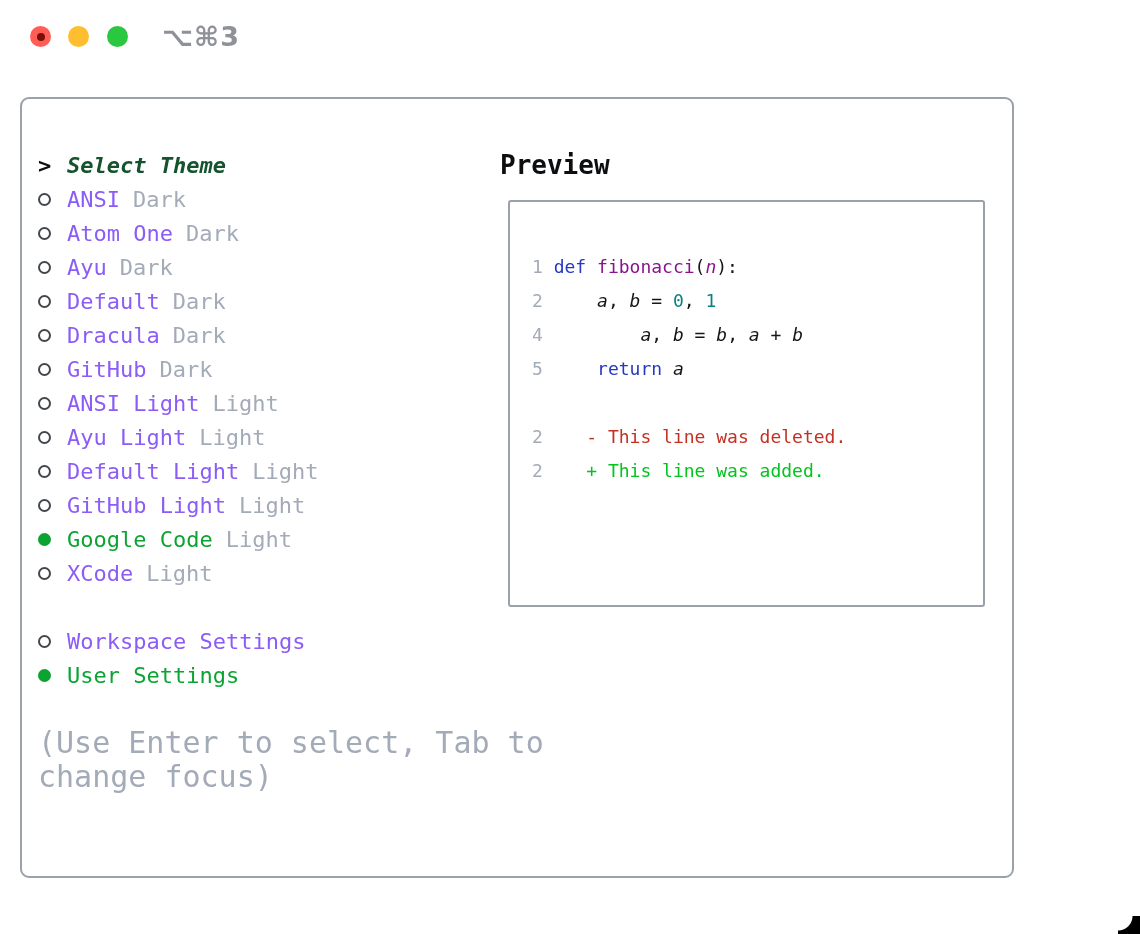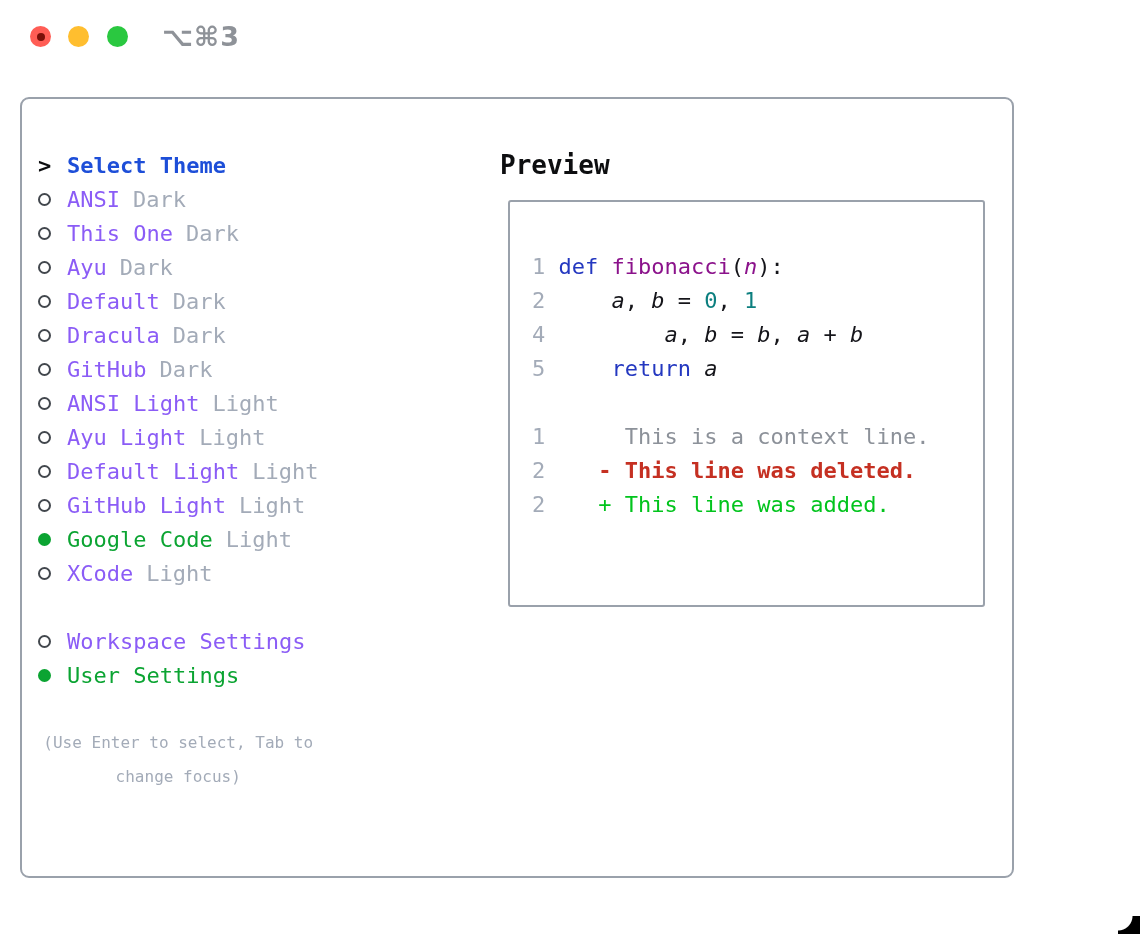--- a/index.html
+++ b/index.html
@@ -27,44 +27,44 @@
   
   .list{position:absolute;left:16px;top:49px;}
   .row{display:flex;align-items:center;height:34px;font-size:22px;white-space:pre;}
   .marker{display:inline-flex;align-items:center;width:29px;flex:0 0 29px;}
   .prefix{font-weight:bold;color:#0d0e10;font-size:22px;}
   .circle{width:13px;height:13px;border-radius:50%;border:2px solid #42474d;box-sizing:border-box;}
   .selected .circle{background:#0ba432;border-color:#0ba432;}
   .tname{color:#8b5cf6;}
   .selected .tname{color:#0ba432;}
   .tvariant{color:#a3abb8;margin-left:13px;}
-  .list-header-text{font-weight:bold;color:#1d4ed8;}
+  .list-header-text{font-weight:bold;color:#14532d;font-style:italic;}
   .apply-header-text{color:#17181b;}
   .spacer{height:34px;}
-  .help-line{height:34px;line-height:34px;font-size:16px;color:#a3abb8;white-space:pre;text-align:center;}
+  .help-line{height:34px;line-height:34px;font-size:30px;color:#a3abb8;white-space:pre;}
   
   .preview-title{
     position:absolute;left:478px;top:49px;height:34px;line-height:34px;
     font-size:26px;font-weight:bold;color:#0d0e10;
   }
   .preview-box{
     position:absolute;left:486px;top:101px;width:477px;height:407px;
     border:2px solid #9aa1ab;border-radius:3px;background:#ffffff;box-sizing:border-box;
     padding:48px 0 0 22px;overflow:hidden;
   }
-  .cline{height:34px;line-height:34px;font-size:22px;white-space:pre;}
+  .cline{height:34px;line-height:34px;font-size:18px;white-space:pre;}
   .t-num{color:#a3abb8;}
   .t-kw{color:#2438c0;}
   .t-fn{color:#8b128b;}
   .t-param{color:#8b128b;font-style:italic;}
   .t-lit{color:#0c7f7f;}
   .t-var{color:#15151a;font-style:italic;}
   .t-plain{color:#15151a;}
   .t-ctx{color:#8c9199;}
-  .t-del{color:#c53022;font-weight:bold;}
+  .t-del{color:#c53022;}
   .t-add{color:#02c41d;}
   
   .corner-artifact{
     position:absolute;right:0;bottom:0;width:22px;height:18px;
     background:radial-gradient(circle at 0 0, #ffffff 14px, #000000 15px);
   }
 </style>
 </head>
 <body>
 
@@ -76,21 +76,21 @@
 <div class="panel">
 
   <div class="list">
     <div class="row">
       <span class="marker prefix">&gt;</span>
       <span class="list-header-text">Select Theme</span>
     </div>
 
     <div>
         <div class="row"><span class="marker"><span class="circle"></span></span><span class="tname">ANSI</span><span class="tvariant">Dark</span></div>
-        <div class="row"><span class="marker"><span class="circle"></span></span><span class="tname">This One</span><span class="tvariant">Dark</span></div>
+        <div class="row"><span class="marker"><span class="circle"></span></span><span class="tname">Atom One</span><span class="tvariant">Dark</span></div>
         <div class="row"><span class="marker"><span class="circle"></span></span><span class="tname">Ayu</span><span class="tvariant">Dark</span></div>
         <div class="row"><span class="marker"><span class="circle"></span></span><span class="tname">Default</span><span class="tvariant">Dark</span></div>
         <div class="row"><span class="marker"><span class="circle"></span></span><span class="tname">Dracula</span><span class="tvariant">Dark</span></div>
         <div class="row"><span class="marker"><span class="circle"></span></span><span class="tname">GitHub</span><span class="tvariant">Dark</span></div>
         <div class="row"><span class="marker"><span class="circle"></span></span><span class="tname">ANSI Light</span><span class="tvariant">Light</span></div>
         <div class="row"><span class="marker"><span class="circle"></span></span><span class="tname">Ayu Light</span><span class="tvariant">Light</span></div>
         <div class="row"><span class="marker"><span class="circle"></span></span><span class="tname">Default Light</span><span class="tvariant">Light</span></div>
         <div class="row"><span class="marker"><span class="circle"></span></span><span class="tname">GitHub Light</span><span class="tvariant">Light</span></div>
         <div class="row selected"><span class="marker"><span class="circle"></span></span><span class="tname">Google Code</span><span class="tvariant">Light</span></div>
         <div class="row"><span class="marker"><span class="circle"></span></span><span class="tname">XCode</span><span class="tvariant">Light</span></div>
@@ -113,21 +113,20 @@
   </div>
 
   <div class="preview-title">Preview</div>
   <div class="preview-box">
     <div>
         <div class="cline"><span class="t-num">1 </span><span class="t-kw">def</span><span class="t-plain"> </span><span class="t-fn">fibonacci</span><span class="t-plain">(</span><span class="t-param">n</span><span class="t-plain">):</span></div>
         <div class="cline"><span class="t-num">2 </span><span class="t-plain">    </span><span class="t-var">a</span><span class="t-plain">, </span><span class="t-var">b</span><span class="t-plain"> = </span><span class="t-lit">0</span><span class="t-plain">, </span><span class="t-lit">1</span></div>
         <div class="cline"><span class="t-num">4 </span><span class="t-plain">        </span><span class="t-var">a</span><span class="t-plain">, </span><span class="t-var">b</span><span class="t-plain"> = </span><span class="t-var">b</span><span class="t-plain">, </span><span class="t-var">a</span><span class="t-plain"> + </span><span class="t-var">b</span></div>
         <div class="cline"><span class="t-num">5 </span><span class="t-plain">    </span><span class="t-kw">return</span><span class="t-plain"> </span><span class="t-var">a</span></div>
         <div class="cline"></div>
-        <div class="cline"><span class="t-num">1</span><span class="t-plain">      </span><span class="t-ctx">This is a context line.</span></div>
         <div class="cline"><span class="t-num">2</span><span class="t-plain">    </span><span class="t-del">- This line was deleted.</span></div>
         <div class="cline"><span class="t-num">2</span><span class="t-plain">    </span><span class="t-add">+ This line was added.</span></div>
       </div>
   </div>
 
 </div>
 
 <div class="corner-artifact"></div>
 
 </body></html>

